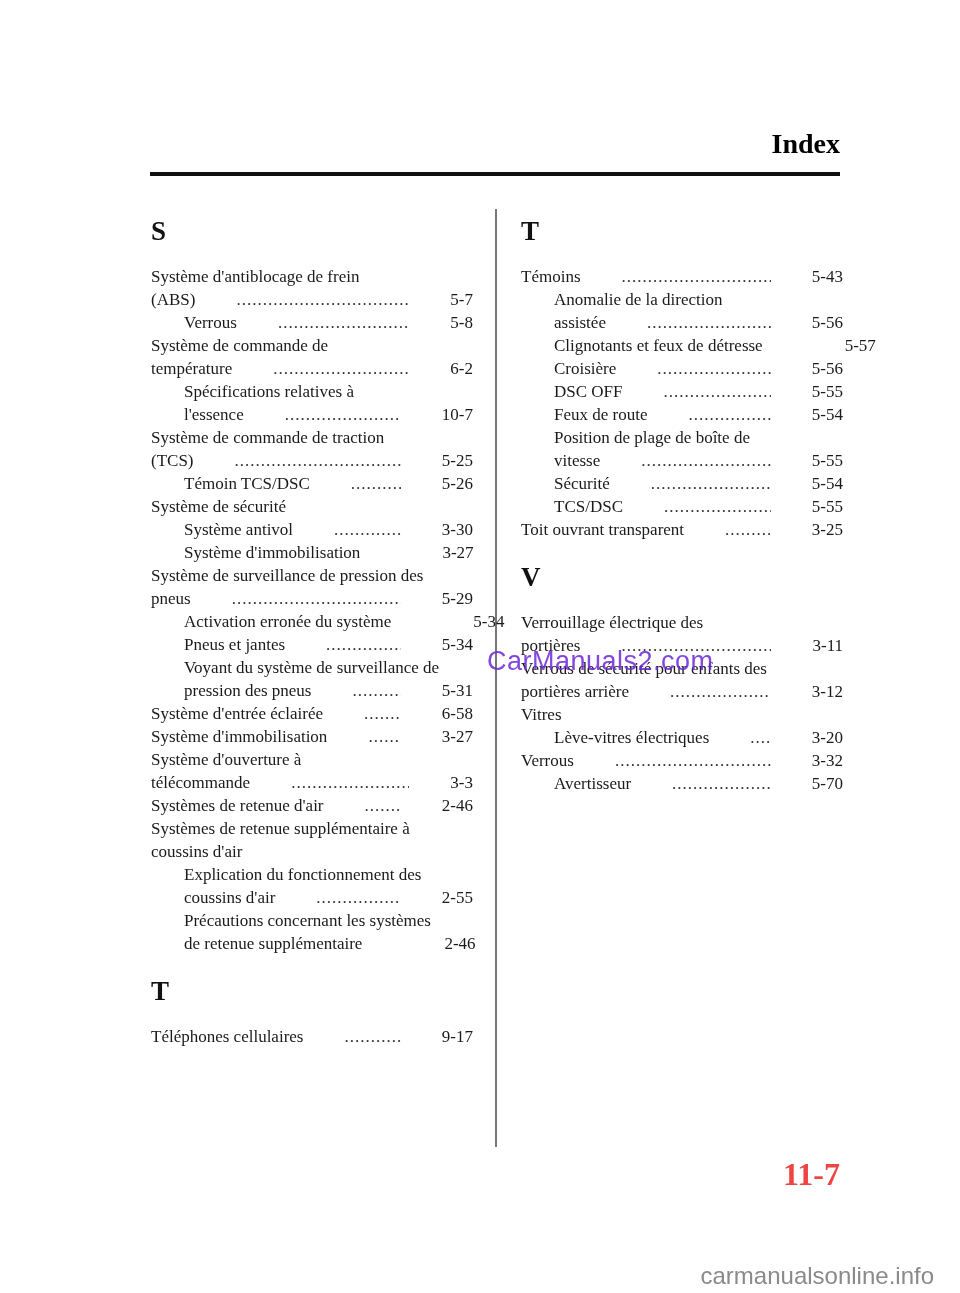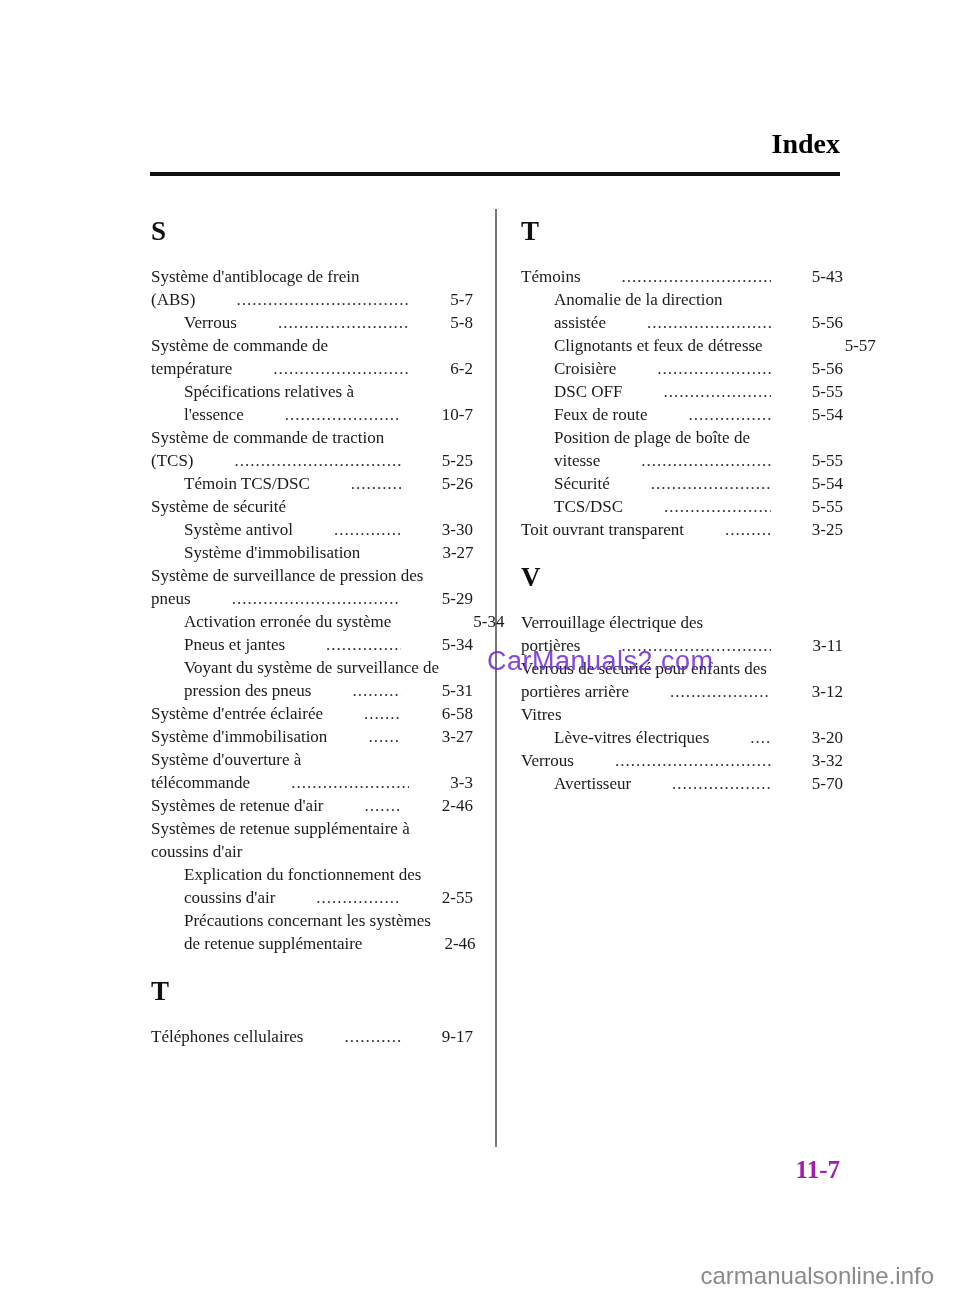--- a/index.html
+++ b/index.html
@@ -24,21 +24,21 @@
   .letter { font-size: 27px; font-weight: bold; height: 30px; line-height: 30px; margin-bottom: 19px; color: #111; }
   .letter.spaced { margin-top: 21px; }
   .entry { display: flex; align-items: flex-end; white-space: nowrap; gap: 37px; }
   .entry .label { flex: 0 0 auto; }
   .entry .dots { flex: 1 1 auto; overflow: hidden; white-space: nowrap; margin: 0 4px; letter-spacing: 1px; color: #333; }
   .entry .dots::before { content: "............................................................................................................"; }
   .entry .page { flex: 0 0 auto; }
   .sub { padding-left: 33px; }
   .wrap { display: block; }
   .page-number {
-    position: absolute; right: 120px; top: 1156px; font-size: 25px; font-weight: bold; color: #a21caf;
+    position: absolute; right: 120px; top: 1156px; font-size: 32px; font-weight: bold; color: #ef4444;
   }
   .watermark-mid {
     position: absolute; left: 487px; top: 646px;
     font-family: "Liberation Sans", "DejaVu Sans", sans-serif;
     font-size: 27px; color: #6d28d9; opacity: 0.85; letter-spacing: 0.5px;
   }
   .watermark-bottom {
     position: absolute; right: 26px; top: 1262px;
     font-family: "Liberation Sans", "DejaVu Sans", sans-serif;
     font-size: 24px; color: #8a8a8a;

